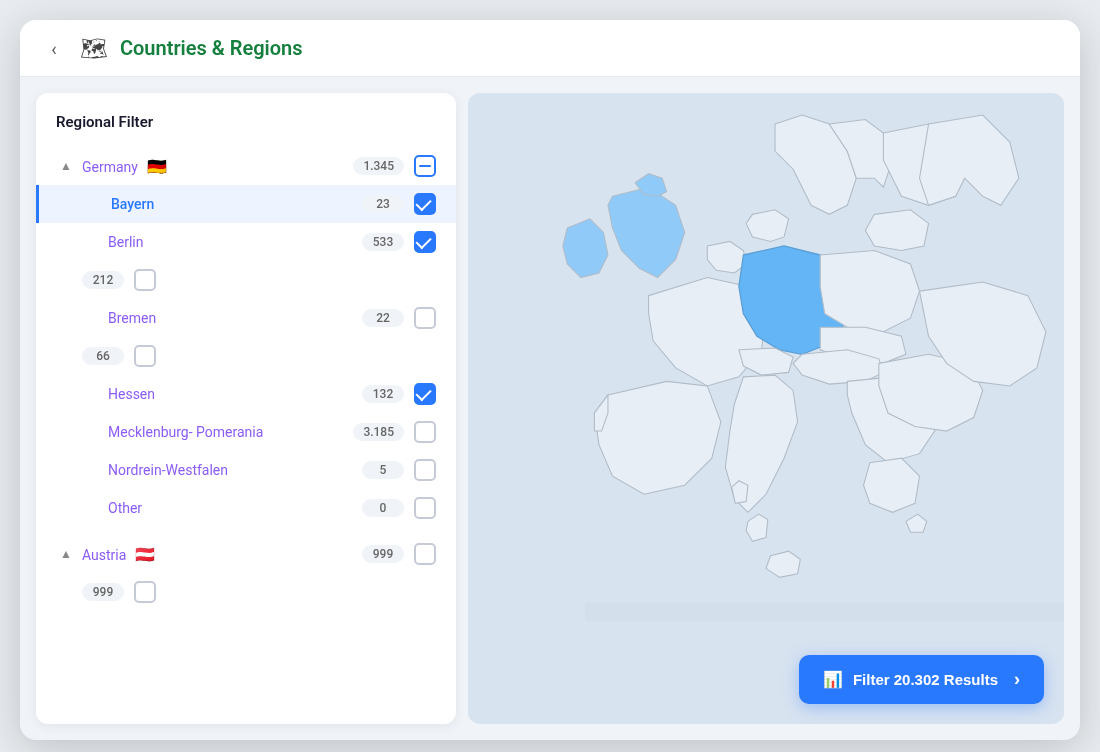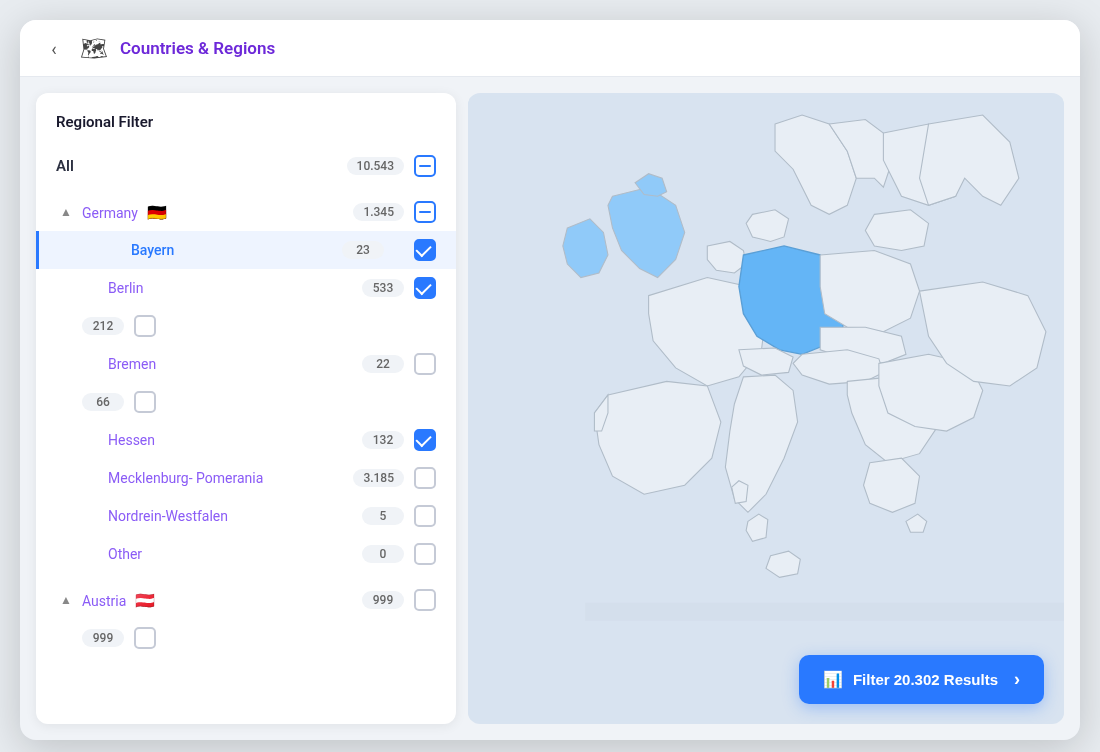--- a/index.html
+++ b/index.html
@@ -36,23 +36,23 @@
       display: flex; align-items: center; justify-content: center;
       cursor: pointer;
       color: #555;
       font-size: 18px;
     }
     .header-icon {
       font-size: 22px;
       color: #444;
     }
     .header-title {
-      font-size: 17px;
+      font-size: 20px;
       font-weight: 600;
-      color: #6d28d9;
+      color: #15803d;
     }
     .content {
       display: flex;
       flex: 1;
       overflow: hidden;
       border-radius: 21px;
     }
     .sidebar {
       width: 420px;
       flex-shrink: 0;
@@ -72,21 +72,20 @@
     .filter-row {
       display: flex;
       align-items: center;
       padding: 8px 20px;
       cursor: pointer;
       position: relative;
     }
     .filter-row.active-row {
       background: #eef4ff;
       border-left: 3px solid #2979ff;
-      gap: 20px;
     }
     .filter-row.active-row .row-label { color: #2979ff; font-weight: 500; }
     .expand-btn {
       width: 20px;
       display: flex;
       align-items: center;
       justify-content: center;
       color: #888;
       font-size: 12px;
       margin-right: 6px;
@@ -191,25 +190,20 @@
     <div class="back-btn">‹</div>
     <span class="header-icon">🗺</span>
     <span class="header-title">Countries &amp; Regions</span>
   </div>
 
   <div class="content">
 
     <div class="sidebar">
       <div class="sidebar-title">Regional Filter</div>
 
-      <div class="all-row">
-        <span class="all-label">All</span>
-        <span class="count-badge">10.543</span>
-        <div class="checkbox indeterminate"></div>
-      </div>
 
       <div class="filter-row">
         <span class="expand-btn">▲</span>
         <span class="row-label">Germany <span class="country-flag">🇩🇪</span></span>
         <span class="count-badge">1.345</span>
         <div class="checkbox indeterminate"></div>
       </div>
 
       <div class="filter-row active-row">
         <span class="expand-btn"></span>

